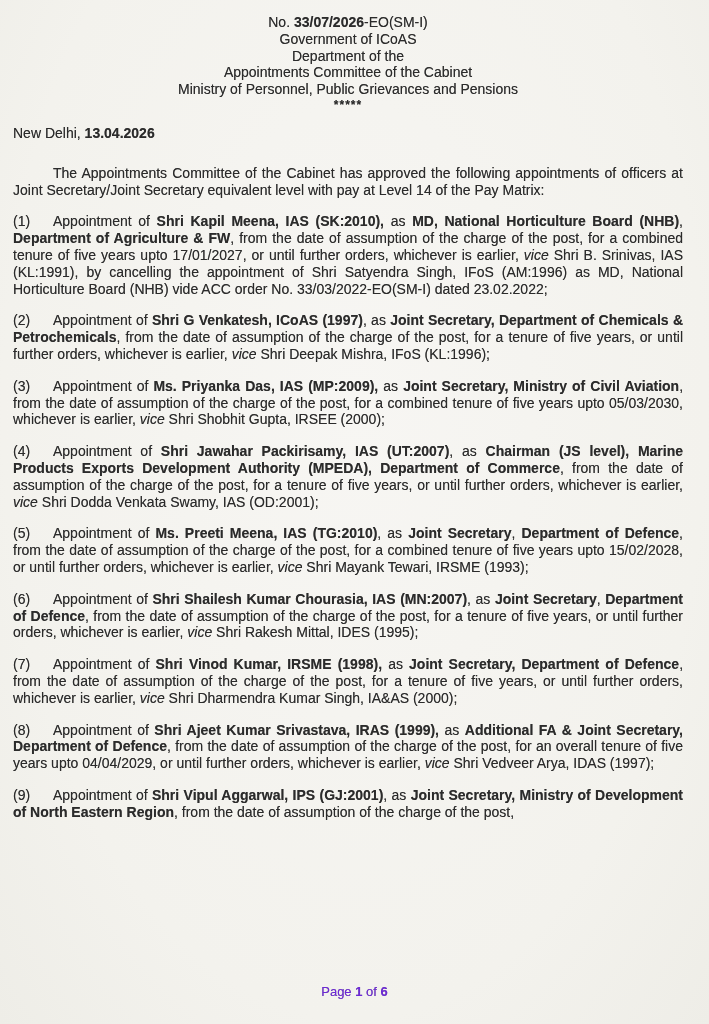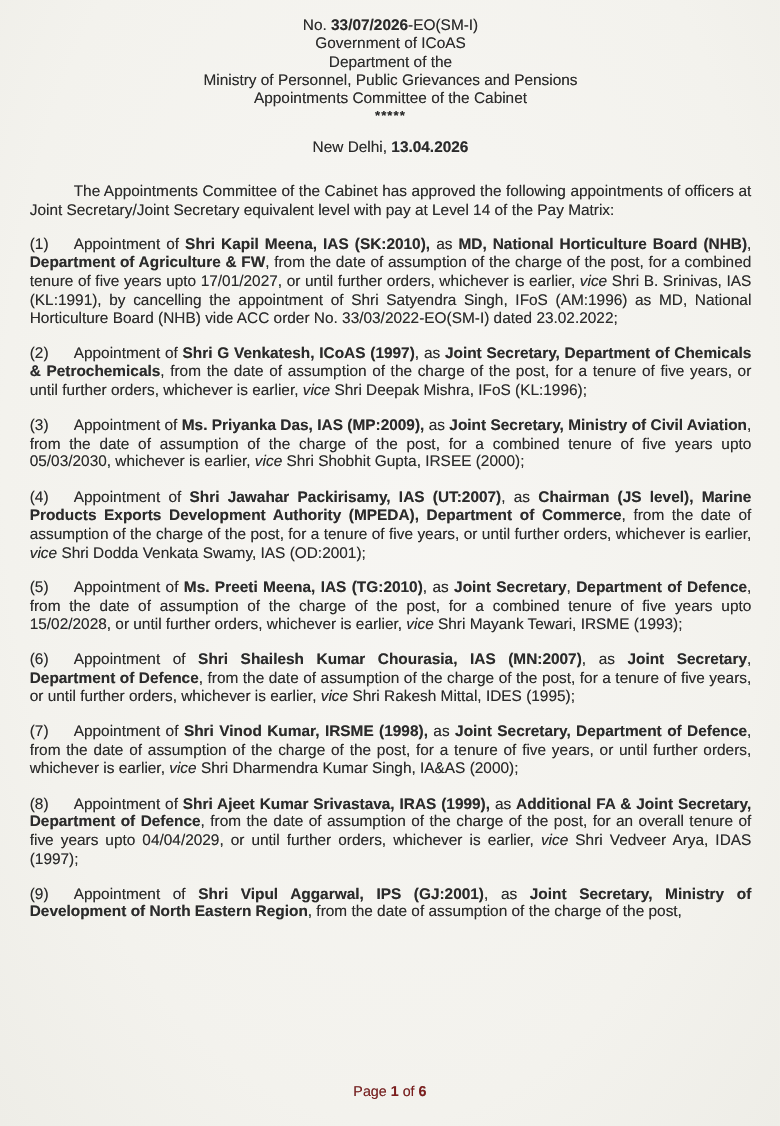--- a/index.html
+++ b/index.html
@@ -13,36 +13,36 @@
     background: #f5f4f0;
     background-image: radial-gradient(ellipse at 50% 40%, #f7f6f3 0%, #f3f2ed 70%, #eeede7 100%);
     font-family: "Liberation Sans", sans-serif;
     color: #2b2b2b;
     overflow: hidden;
   }
   .page {
     position: absolute;
     inset: 0;
     box-sizing: border-box;
-    padding: 14px 26px 0 27px;
+    padding: 14px 26px 0 13px;
     font-size: 14px;
     line-height: 16.8px;
     text-shadow: 0 0 0.5px rgba(45,45,45,0.55);
   }
   .hdr { text-align: center; }
   .hline { white-space: nowrap; }
   .stars {
     font-weight: 700;
     font-size: 12px;
     line-height: 12px;
     letter-spacing: 1px;
     margin-top: 1px;
   }
   .dateline {
-    text-align: center;
+    text-align: left;
     margin-top: 14px;
   }
   .intro {
     margin: 23px 0 0 0;
     text-align: justify;
     text-indent: 40px;
   }
   .item {
     margin: 15px 0 0 0;
     text-align: justify;
@@ -54,35 +54,35 @@
   .s-n { font-weight: 400; }
   .s-b { font-weight: 700; }
   .s-i { font-style: italic; }
   .footer {
     position: absolute;
     left: 0;
     right: 0;
     bottom: 25px;
     text-align: center;
     font-size: 13px;
-    color: #7f1d1d;
+    color: #6d28d9;
     text-shadow: 0 0 0.5px rgba(45,45,45,0.5);
   }
 </style>
 </head>
 <body>
 
 <div class="page">
 
   <div class="hdr">
     <div class="hline"><span class="s-n">No. </span><span class="s-b">33/07/2026</span><span class="s-n">-EO(SM-I)</span></div>
     <div class="hline">Government of ICoAS</div>
     <div class="hline">Department of the</div>
+    <div class="hline">Appointments Committee of the Cabinet</div>
     <div class="hline">Ministry of Personnel, Public Grievances and Pensions</div>
-    <div class="hline">Appointments Committee of the Cabinet</div>
     <div class="stars">*****</div>
   </div>
 
   <div class="dateline"><span class="s-n">New Delhi, </span><span class="s-b">13.04.2026</span></div>
 
   <p class="intro">The Appointments Committee of the Cabinet has approved the following appointments of officers at Joint Secretary/Joint Secretary equivalent level with pay at Level 14 of the Pay Matrix:</p>
 
   <div>
       <p class="item"><span class="num">(1)</span><span class="s-n">Appointment of </span><span class="s-b">Shri Kapil Meena, IAS (SK:2010),</span><span class="s-n"> as </span><span class="s-b">MD, National Horticulture Board (NHB)</span><span class="s-n">, </span><span class="s-b">Department of Agriculture &amp; FW</span><span class="s-n">, from the date of assumption of the charge of the post, for a combined tenure of five years upto 17/01/2027, or until further orders, whichever is earlier, </span><span class="s-i">vice</span><span class="s-n"> Shri B. Srinivas, IAS (KL:1991), by cancelling the appointment of Shri Satyendra Singh, IFoS (AM:1996) as MD, National Horticulture Board (NHB) vide ACC order No. 33/03/2022-EO(SM-I) dated 23.02.2022;</span></p>
       <p class="item"><span class="num">(2)</span><span class="s-n">Appointment of </span><span class="s-b">Shri G Venkatesh, ICoAS (1997)</span><span class="s-n">, as </span><span class="s-b">Joint Secretary, Department of Chemicals &amp; Petrochemicals</span><span class="s-n">, from the date of assumption of the charge of the post, for a tenure of five years, or until further orders, whichever is earlier, </span><span class="s-i">vice</span><span class="s-n"> Shri Deepak Mishra, IFoS (KL:1996);</span></p>

